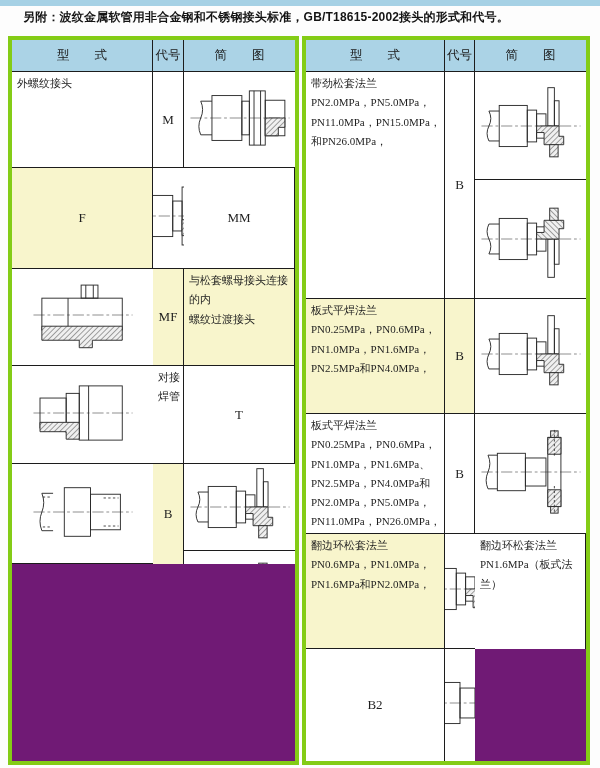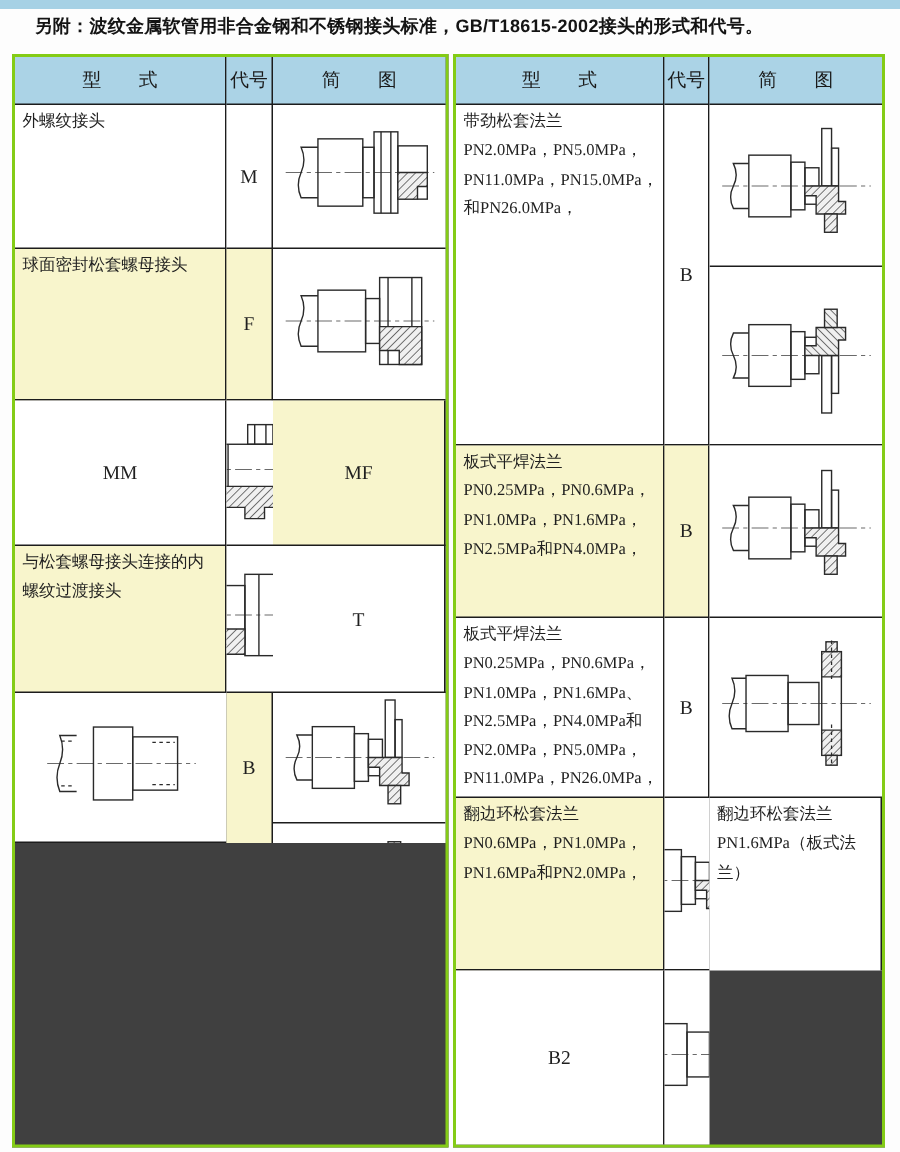--- a/index.html
+++ b/index.html
@@ -2,21 +2,21 @@
 <html><head>
 <meta charset="utf-8">
 <style>
   * { box-sizing: border-box; margin: 0; padding: 0; }
   html,body { width:600px; height:768px; }
   body { font-family:"Liberation Sans", sans-serif; background:#ffffff; }
   .page { position:relative; width:600px; height:768px; background:#fdfdfd; overflow:hidden; }
   .topstrip { position:absolute; left:0; top:0; width:600px; height:6px; background:#a6d1e5; }
   .title { position:absolute; left:23px; top:9px; width:590px; font-size:12px; font-weight:bold; color:#141414; letter-spacing:0.2px; }
 
-  .tbl { position:absolute; top:36px; border:2px solid #84cc16; background:#404040; display:grid; }
+  .tbl { position:absolute; top:36px; border:4px solid #84cc16; background:#701a75; display:grid; }
   #tbl-left  { left:8px;  width:291px; height:729px; grid-template-columns:141px 31px 1fr; grid-template-rows:32px 96px 101px 97px 98px 100px 1fr; }
   #tbl-right { left:302px; width:288px; height:729px; grid-template-columns:139px 30px 1fr; grid-template-rows:32px 227px 115px 120px 115px 1fr; }
 
   .cell { border-right:1px solid #1c1c1c; border-bottom:1px solid #1c1c1c; overflow:hidden; background:#fff; }
   .c3 { border-right:none; }
   .rlast { border-bottom:none; }
   .yellow { background:#f8f5cc; }
 
   .hdr { background:#abd3e6; display:flex; align-items:center; justify-content:center;
          font-family:"Liberation Serif", serif; font-size:12.5px; color:#1a1a1a; }
@@ -77,23 +77,20 @@
             <rect class="ln" x="26" y="22" width="32" height="48"></rect>
             <rect class="ln" x="58" y="28" width="8" height="36"></rect>
             <rect class="ln" x="66" y="17" width="17" height="58"></rect>
             <line class="ln" x1="71" y1="17" x2="71" y2="75"></line>
             <line class="ln" x1="78" y1="17" x2="78" y2="75"></line>
             <rect class="ln" x="83" y="27" width="21" height="38"></rect>
             <path class="ht" d="M83,46 H104 V56 H97 V65 H83 Z"></path>
           </svg></div>
     </div>
 
-    <div class="cell type yellow">
-        <span>球面密封松套螺母接头</span>
-      </div>
     <div class="cell code yellow">
         <span>F</span>
       </div>
     <div class="cell diagc c3">
       <div><svg viewBox="0 0 112 92" width="106" height="86">
             <line class="cl" x1="3" y1="46" x2="109" y2="46"></line>
             <path class="ln" d="M26,28 H14 q4,9 0,18 q-4,9 0,18 H26"></path>
             <rect class="ln" x="26" y="24" width="34" height="44"></rect>
             <rect class="ln" x="60" y="30" width="10" height="32"></rect>
             <rect class="ln" x="70" y="15" width="30" height="62"></rect>
@@ -129,20 +126,23 @@
       <div><svg viewBox="0 0 112 92" width="106" height="86">
             <line class="cl" x1="3" y1="46" x2="109" y2="46"></line>
             <rect class="ln" x="10" y="30" width="28" height="32"></rect>
             <rect class="ln" x="38" y="25" width="14" height="42"></rect>
             <rect class="ln" x="52" y="17" width="46" height="58"></rect>
             <line class="ln" x1="62" y1="17" x2="62" y2="75"></line>
             <path class="ht" d="M10,56 H52 V74 H38 V66 H10 Z"></path>
           </svg></div>
     </div>
 
+    <div class="cell type">
+        <span>对接焊管</span>
+      </div>
     <div class="cell code">
         <span>T</span>
       </div>
     <div class="cell diagc c3">
       <div><svg viewBox="0 0 112 92" width="106" height="86">
             <line class="cl" x1="3" y1="46" x2="109" y2="46"></line>
             <path class="ln" d="M24,26 H12 q4,10 0,20 q-4,10 0,20 H24"></path>
             <line class="dsh" x1="13" y1="30" x2="23" y2="30"></line>
             <line class="dsh" x1="13" y1="62" x2="23" y2="62"></line>
             <rect class="ln" x="36" y="20" width="28" height="52"></rect>

